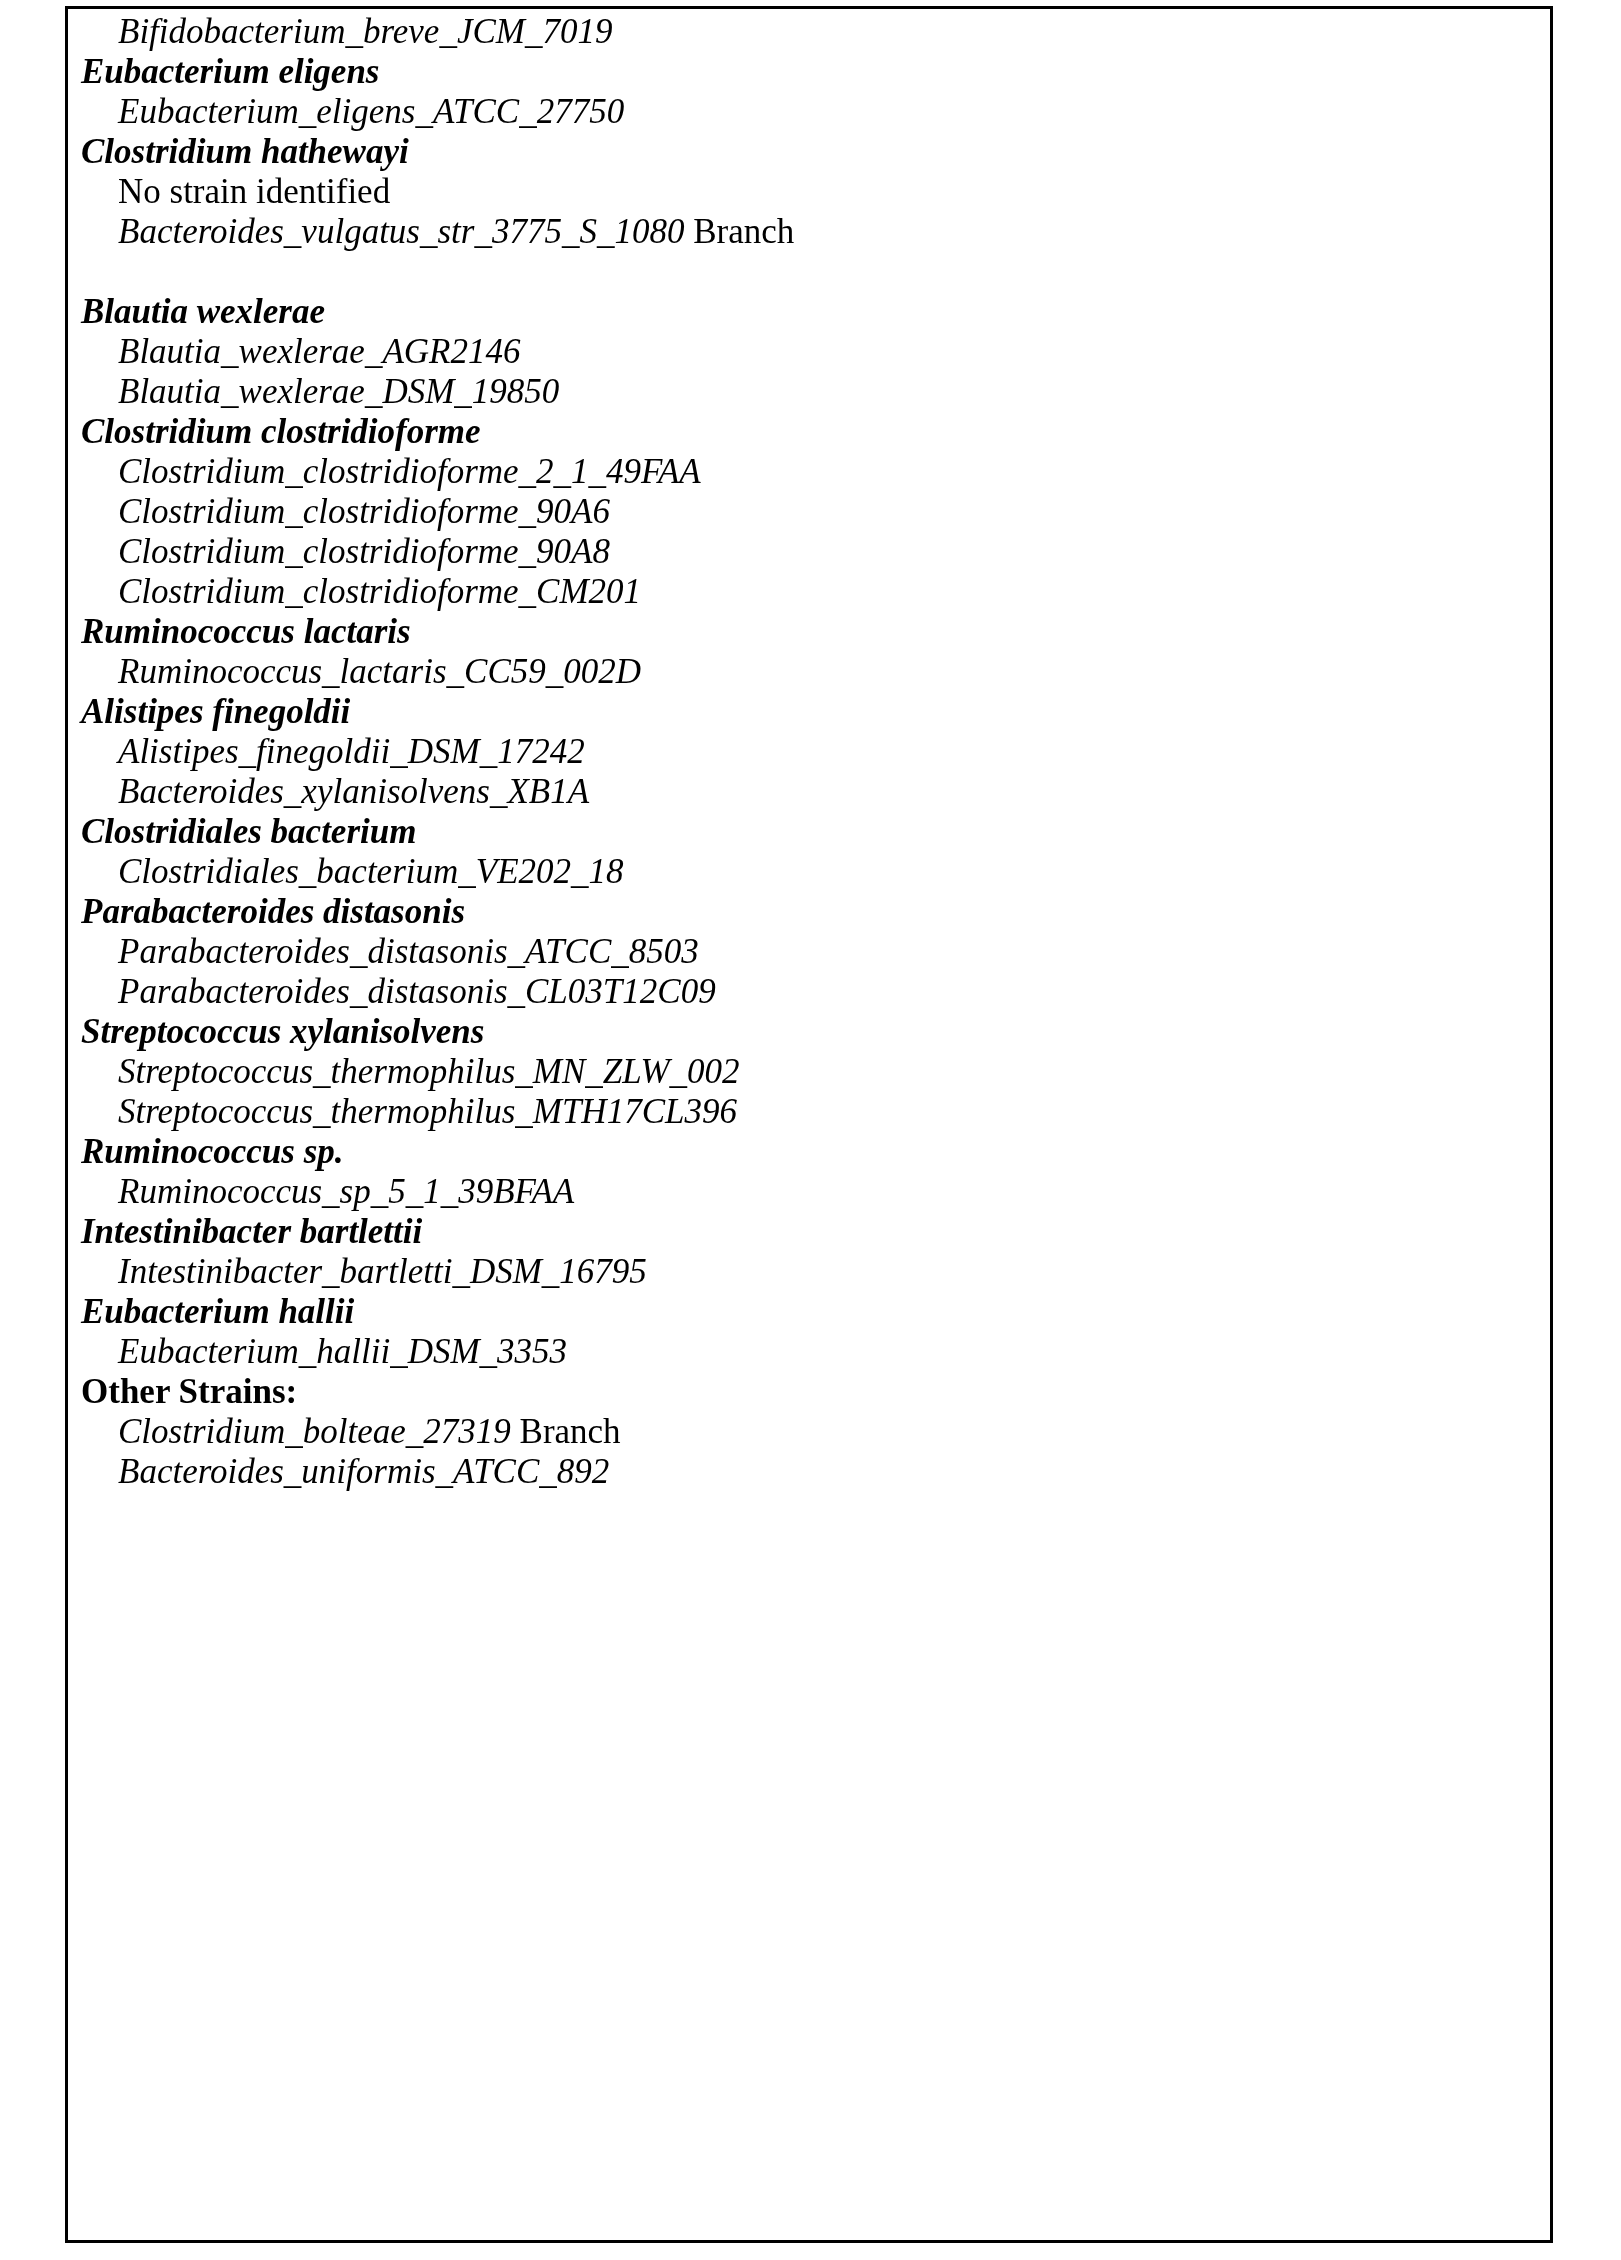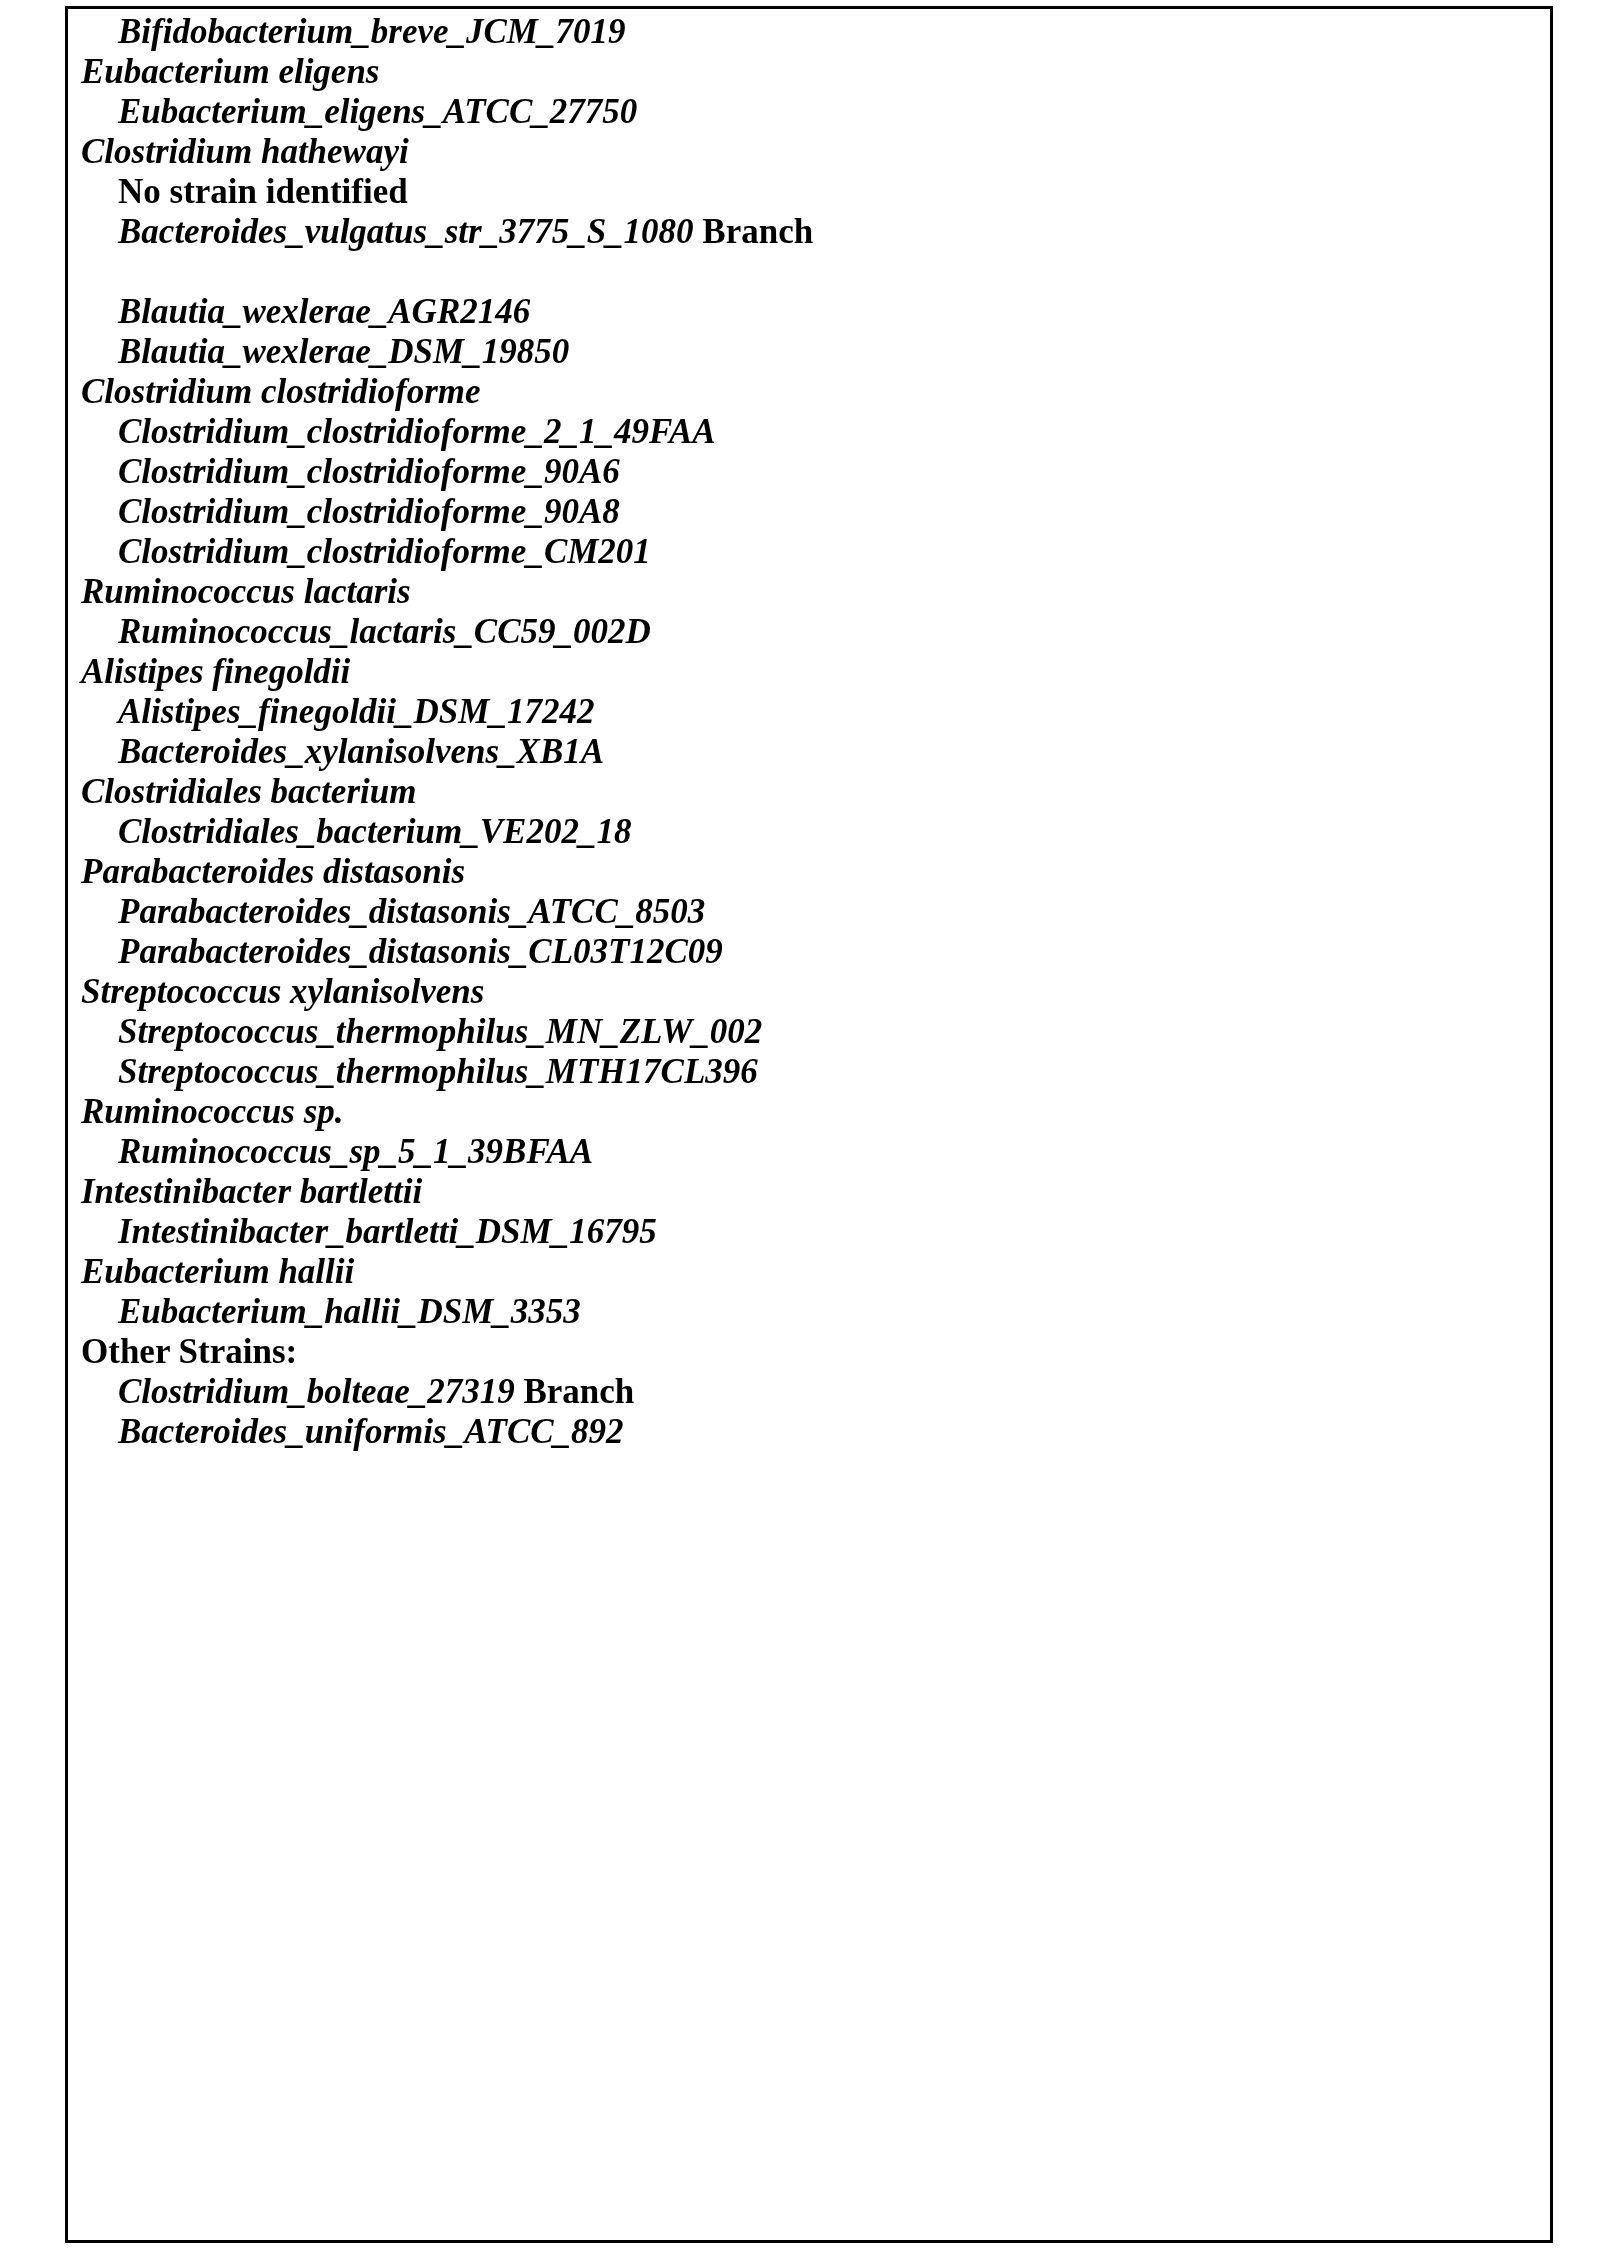--- a/index.html
+++ b/index.html
@@ -48,21 +48,20 @@
     letter-spacing: 0;
   }
   .lvl-species {
     padding-left: 13px;
     font-style: italic;
     font-weight: bold;
   }
   .lvl-strain {
     padding-left: 50px;
     font-style: italic;
-    font-weight: bold;
   }
   .lvl-species.roman,
   .lvl-strain.roman {
     font-style: normal;
   }
   .blank {
     font-size: 35px;
     line-height: 40px;
     height: 40px;
   }
@@ -77,20 +76,21 @@
 <div id="page">
   <div id="frame">
     <div id="list">
         <div class="line lvl-strain"><span>Bifidobacterium_breve_JCM_7019</span></div>
         <div class="line lvl-species"><span>Eubacterium eligens</span></div>
         <div class="line lvl-strain"><span>Eubacterium_eligens_ATCC_27750</span></div>
         <div class="line lvl-species"><span>Clostridium hathewayi</span></div>
         <div class="line lvl-strain roman"><span>No strain identified</span></div>
         <div class="line lvl-strain"><span>Bacteroides_vulgatus_str_3775_S_1080</span><span class="suffix"> Branch</span></div>
         <div class="blank">&nbsp;</div>
+        <div class="line lvl-species"><span>Blautia wexlerae</span></div>
         <div class="line lvl-strain"><span>Blautia_wexlerae_AGR2146</span></div>
         <div class="line lvl-strain"><span>Blautia_wexlerae_DSM_19850</span></div>
         <div class="line lvl-species"><span>Clostridium clostridioforme</span></div>
         <div class="line lvl-strain"><span>Clostridium_clostridioforme_2_1_49FAA</span></div>
         <div class="line lvl-strain"><span>Clostridium_clostridioforme_90A6</span></div>
         <div class="line lvl-strain"><span>Clostridium_clostridioforme_90A8</span></div>
         <div class="line lvl-strain"><span>Clostridium_clostridioforme_CM201</span></div>
         <div class="line lvl-species"><span>Ruminococcus lactaris</span></div>
         <div class="line lvl-strain"><span>Ruminococcus_lactaris_CC59_002D</span></div>
         <div class="line lvl-species"><span>Alistipes finegoldii</span></div>

